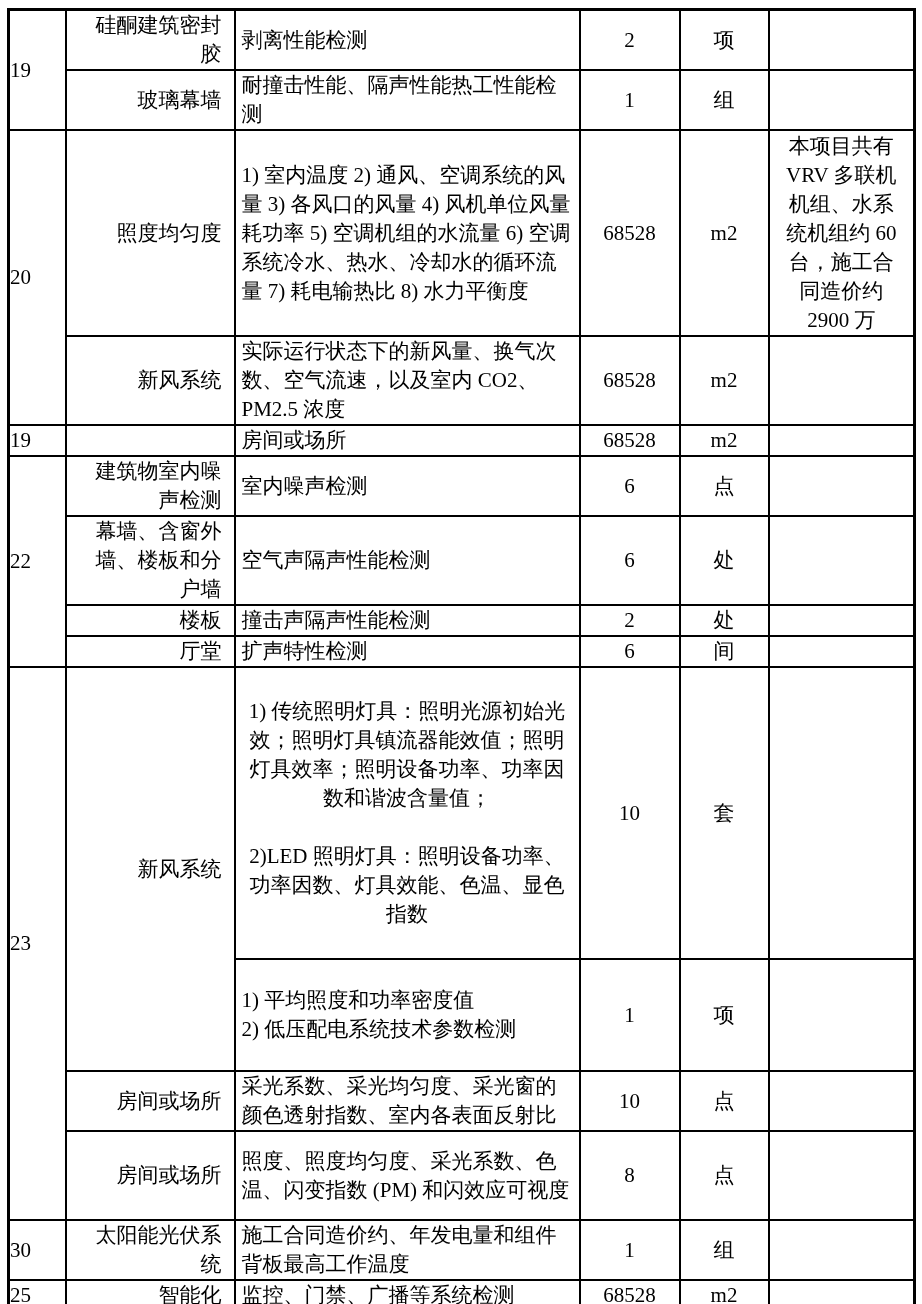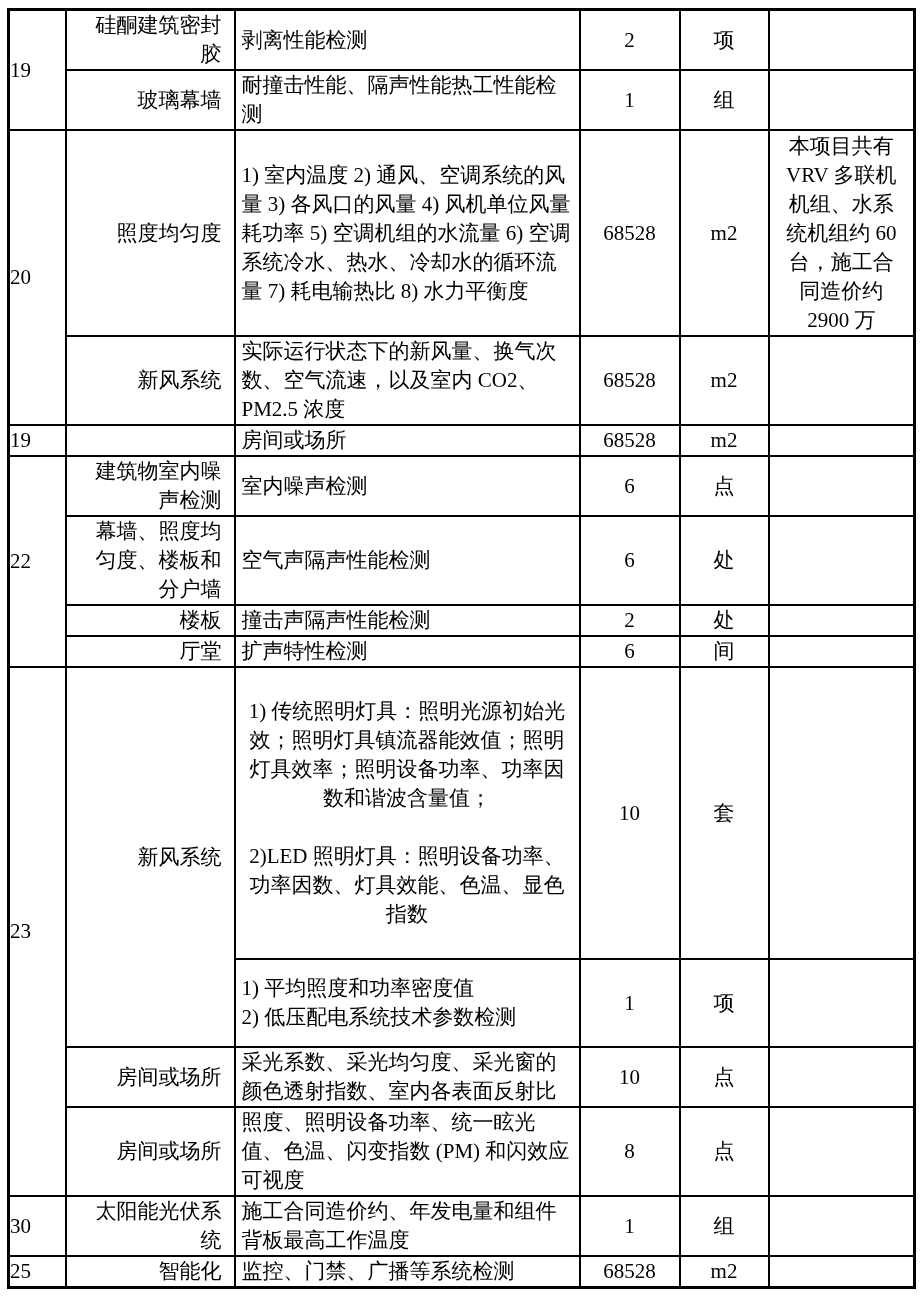--- a/index.html
+++ b/index.html
@@ -119,21 +119,21 @@
       <tr style="height:53px">
         <td class="num" rowspan="4">22</td>
         <td class="item">建筑物室内噪声检测</td>
         <td class="desc">室内噪声检测</td>
         <td class="qty">6</td>
         <td class="unit">点</td>
         <td class="remark"></td>
       </tr>
 
       <tr style="height:84px">
-        <td class="item">幕墙、照度均匀度、楼板和分户墙</td>
+        <td class="item">幕墙、含窗外墙、楼板和分户墙</td>
         <td class="desc">空气声隔声性能检测</td>
         <td class="qty">6</td>
         <td class="unit">处</td>
         <td class="remark"></td>
       </tr>
 
       <tr style="height:27px">
         <td class="item">楼板</td>
         <td class="desc">撞击声隔声性能检测</td>
         <td class="qty">2</td>
@@ -154,39 +154,39 @@
         <td class="item" rowspan="2">新风系统</td>
         <td class="desc-left">
           <div class="para-center">1) 传统照明灯具：照明光源初始光效；照明灯具镇流器能效值；照明灯具效率；照明设备功率、功率因数和谐波含量值；</div>
           <div class="para-left">2)LED 照明灯具：照明设备功率、功率因数、灯具效能、色温、显色指数</div>
         </td>
         <td class="qty">10</td>
         <td class="unit">套</td>
         <td class="remark"></td>
       </tr>
 
-      <tr style="height:88px">
+      <tr style="height:112px">
         <td class="desc-left">1) 平均照度和功率密度值
 2) 低压配电系统技术参数检测</td>
         <td class="qty">1</td>
         <td class="unit">项</td>
         <td class="remark"></td>
       </tr>
 
       <tr style="height:57px">
         <td class="item">房间或场所</td>
         <td class="desc">采光系数、采光均匀度、采光窗的颜色透射指数、室内各表面反射比</td>
         <td class="qty">10</td>
         <td class="unit">点</td>
         <td class="remark"></td>
       </tr>
 
       <tr style="height:89px">
         <td class="item">房间或场所</td>
-        <td class="desc">照度、照明设备功率、统一眩光值、色温、闪变指数 (PM) 和闪效应可视度</td>
+        <td class="desc">照度、照度均匀度、采光系数、色温、闪变指数 (PM) 和闪效应可视度</td>
         <td class="qty">8</td>
         <td class="unit">点</td>
         <td class="remark"></td>
       </tr>
 
       <tr style="height:53px">
         <td class="num">30</td>
         <td class="item">太阳能光伏系统</td>
         <td class="desc">施工合同造价约、年发电量和组件背板最高工作温度</td>
         <td class="qty">1</td>

